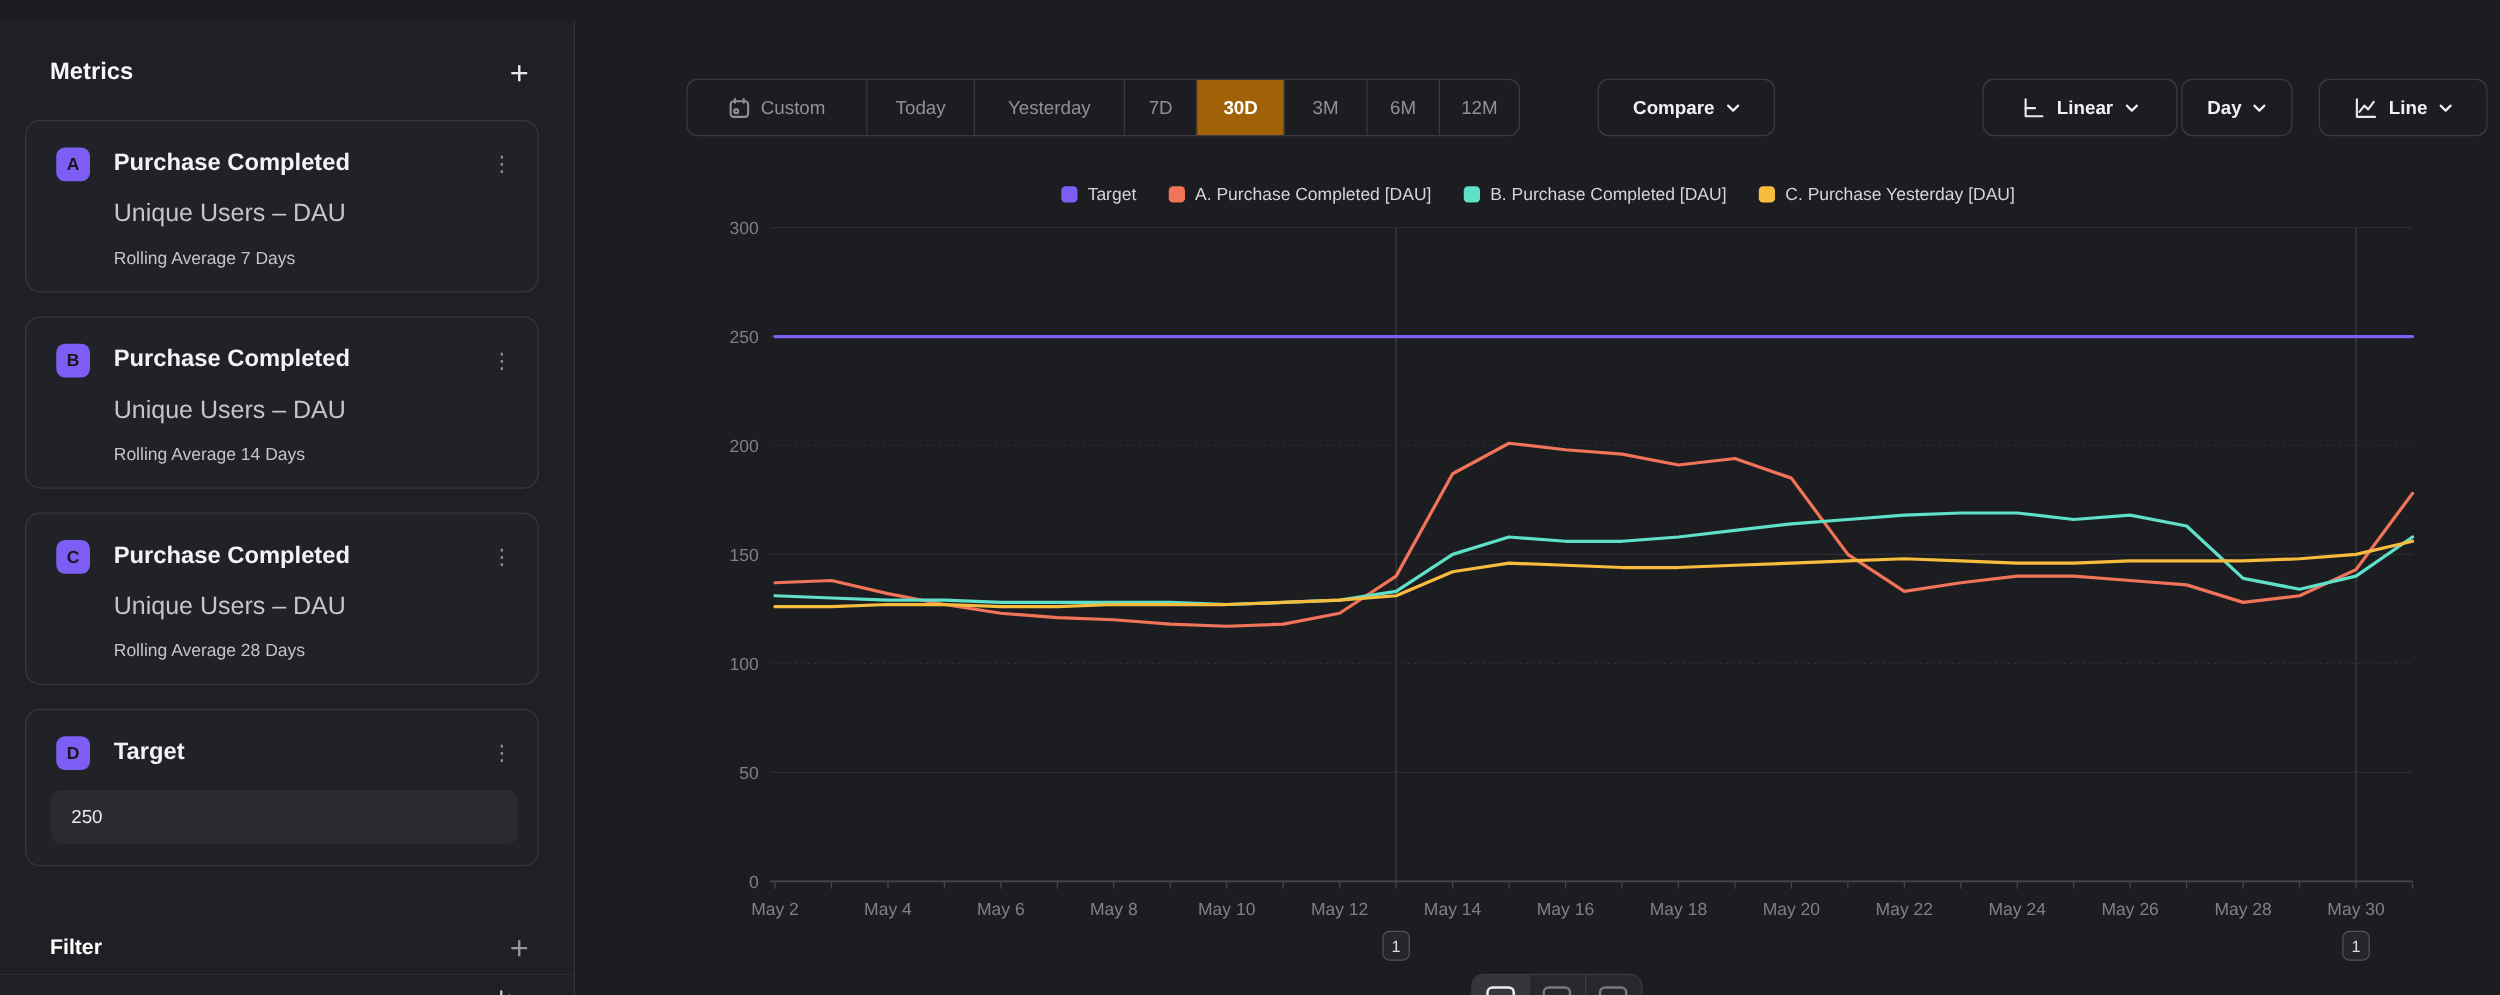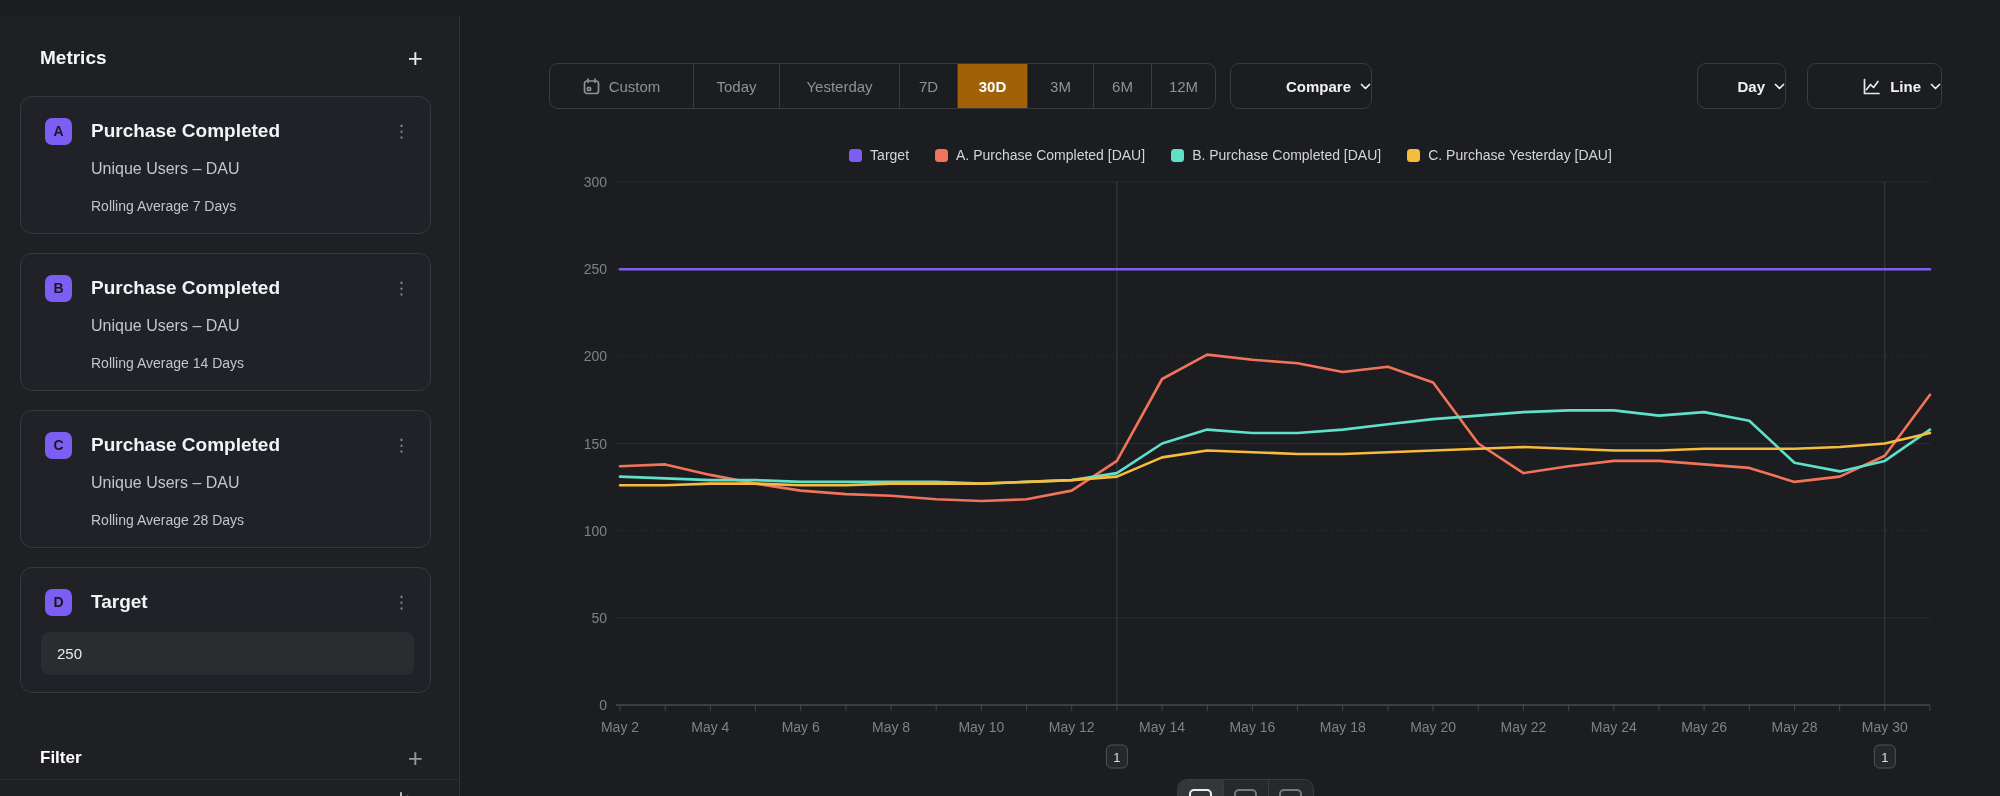--- a/index.html
+++ b/index.html
@@ -20,21 +20,21 @@
   .card-a { top:80px; } .card-b { top:237px; } .card-c { top:394px; }
   .target-card { position:absolute; left:20px; top:551px; width:411px; height:126px;
     background:#212227; border:1px solid #37383d; border-radius:12px; }
   .card-head { position:absolute; left:24px; right:16px; top:20px; height:28px;
     display:flex; align-items:center; }
   .badge { width:27px; height:27px; border-radius:7px; background:#7d5ef4;
     color:#17181d; font-size:14px; font-weight:700; display:flex;
     align-items:center; justify-content:center; }
   .card-title { margin-left:19px; font-size:19px; font-weight:700; color:#f2f3f5; flex:1; }
   .kebab { font-size:17px; color:#8d8f94; cursor:pointer; padding:0 4px; }
-  .card-line2 { position:absolute; left:70px; top:63px; font-size:16px; color:#c3c5ca; }
+  .card-line2 { position:absolute; left:70px; top:63px; font-size:20px; color:#c3c5ca; }
   .card-line3 { position:absolute; left:70px; top:101px; font-size:14px; color:#c3c5ca; }
   .target-input { position:absolute; left:20px; top:64px; width:373px; height:43px;
     background:#2b2c30; border:none; border-radius:8px; color:#e8e9eb;
     font-size:15px; padding-left:16px; font-family:"Liberation Sans", sans-serif; }
   .filter-row { position:absolute; left:40px; right:36px; top:724px; height:36px;
     display:flex; align-items:center; justify-content:space-between; }
   .filter-title { font-size:17px; font-weight:700; color:#ffffff; }
   .filter-row .plus-btn { color:#96989d; }
   .sb-divider { position:absolute; left:0; right:0; top:763px; height:1px; background:#2b2c30; }
   .collapse { position:absolute; right:42px; top:773px; color:#cbcdd1; }
@@ -44,22 +44,22 @@
     border:1px solid #3a3b40; border-radius:9px; overflow:hidden; }
   .seg { display:flex; align-items:center; justify-content:center; gap:9px;
     font-size:15px; color:#8f9196; cursor:pointer; border-left:1px solid #3a3b40; }
   .seg:first-child { border-left:none; }
   .seg:nth-child(1){width:143px;} .seg:nth-child(2){width:86px;}
   .seg:nth-child(3){width:120px;} .seg:nth-child(4){width:58px;}
   .seg:nth-child(5){width:70px;} .seg:nth-child(6){width:66px;}
   .seg:nth-child(7){width:58px;} .seg:nth-child(8){width:64px;}
   .seg.active { background:#a16207; color:#ffffff; font-weight:700; }
   .tool-btn { position:absolute; top:63px; height:46px; display:flex; align-items:center;
-    justify-content:flex-end; gap:9px; border:1px solid #3a3b40; border-radius:9px;
-    font-size:15px; font-weight:700; color:#f0f1f3; cursor:pointer; background:transparent; }
+    justify-content:center; gap:9px; border:1px solid #3a3b40; border-radius:9px;
+    font-size:15px; font-weight:700; color:#f0f1f3; cursor:pointer; background:transparent;margin-left:48px; }
   #compare-btn { left:769px; width:142px; }
   #linear-btn { left:1077px; width:156px; }
   #day-btn { left:1236px; width:89px; }
   #line-btn { left:1346px; width:135px; }
   .chev { width:11px; height:7px; }
   .chev path, .mini-icon path, .mini-icon rect, .cal path, .cal rect
     { fill:none; stroke:currentColor; stroke-width:1.7; stroke-linecap:round; stroke-linejoin:round; }
   .mini-icon { width:19px; height:19px; color:#e8e9eb; }
   .cal { width:17px; height:17px; color:#8f9196; }
   
@@ -179,20 +179,30 @@
       </div>
   </div>
 
   <div class="tool-btn" id="compare-btn">
     <span>Compare</span>
     <svg class="chev" viewBox="0 0 11 7">
         <path d="M1.5 1.5 L5.5 5.5 L9.5 1.5"></path>
       </svg>
   </div>
 
+  <div class="tool-btn" id="linear-btn">
+    <svg class="mini-icon" viewBox="0 0 19 19">
+        <path d="M3.5 2.5 V16 H17"></path>
+        <path d="M3.5 9.5 H11"></path>
+      </svg>
+    <span>Linear</span>
+    <svg class="chev" viewBox="0 0 11 7">
+        <path d="M1.5 1.5 L5.5 5.5 L9.5 1.5"></path>
+      </svg>
+  </div>
 
   <div class="tool-btn" id="day-btn">
     <span>Day</span>
     <svg class="chev" viewBox="0 0 11 7">
         <path d="M1.5 1.5 L5.5 5.5 L9.5 1.5"></path>
       </svg>
   </div>
 
   <div class="tool-btn" id="line-btn">
     <svg class="mini-icon" viewBox="0 0 19 19">

